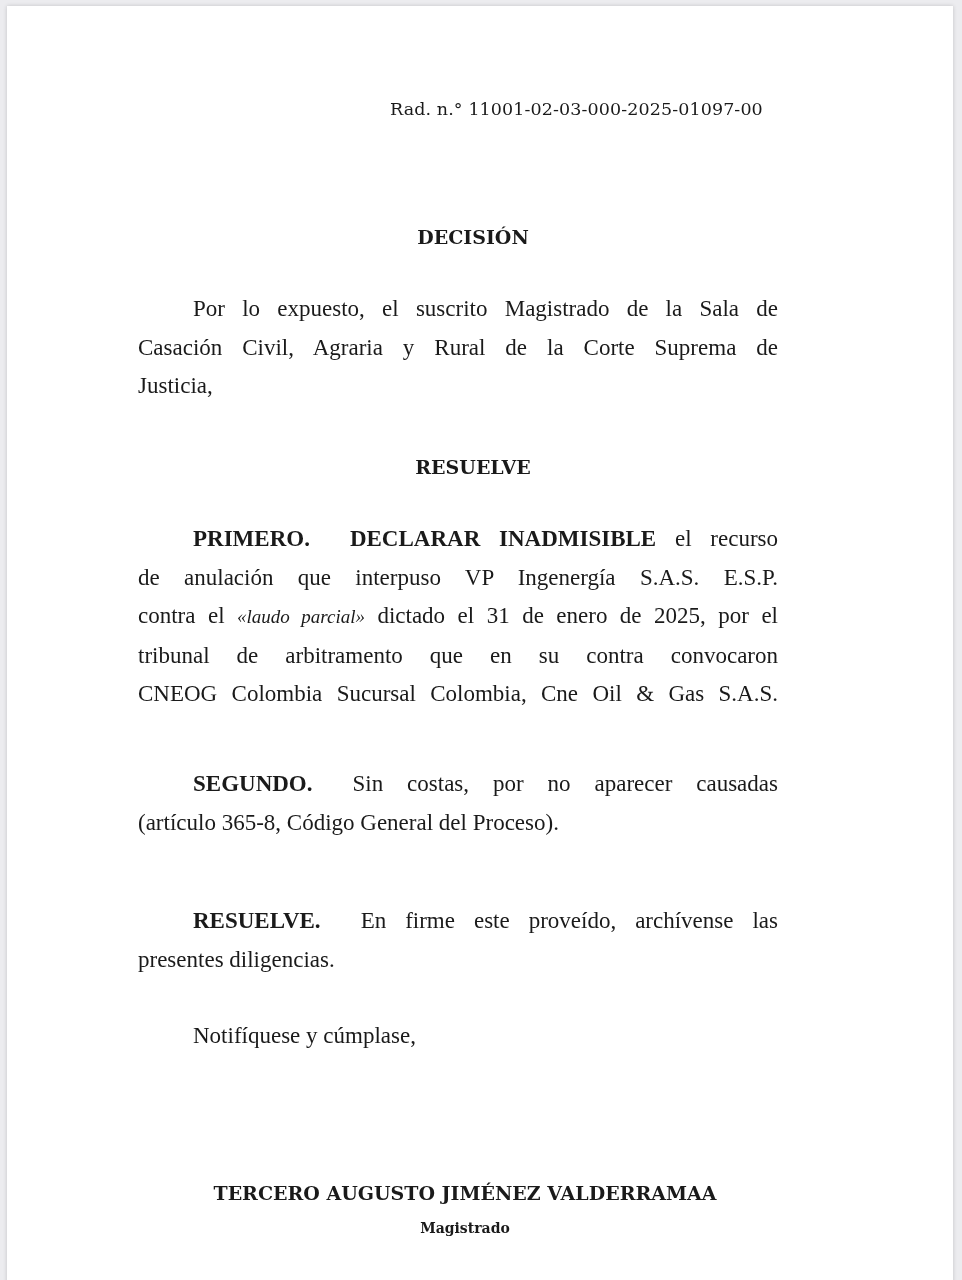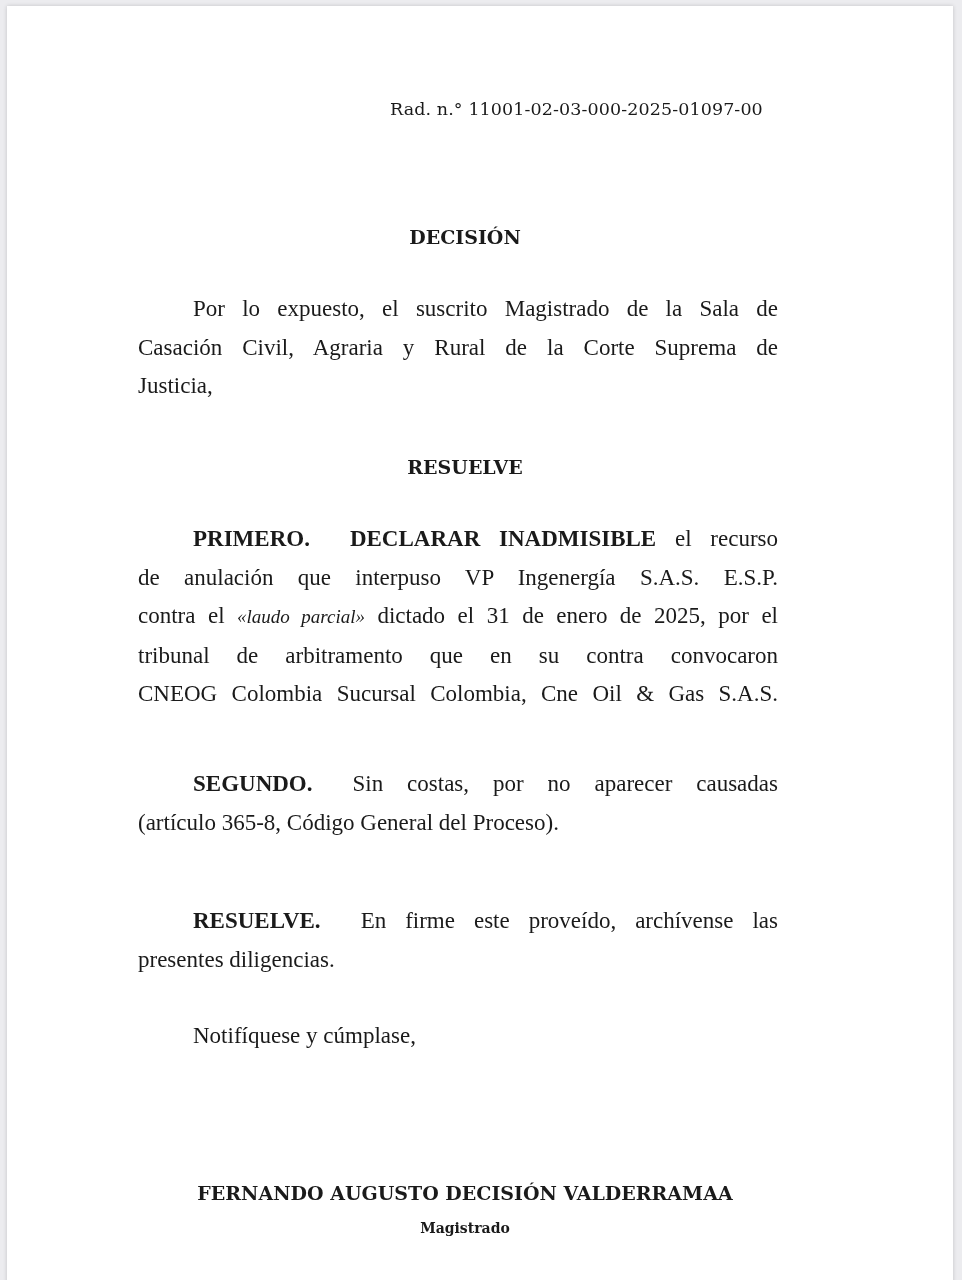--- a/index.html
+++ b/index.html
@@ -10,21 +10,21 @@
       font-family: "DejaVu Serif", "Liberation Serif", serif;
       color: #1a1a1a;
     }
     .page {
       position: absolute; left: 7px; top: 6px; width: 946px; height: 1290px;
       background: #ffffff;
       box-shadow: 0 0 4px rgba(0,0,0,0.18);
     }
     .abs { position: absolute; white-space: nowrap; }
     .rad { left: 383px; top: 93px; font-size: 17.5px; letter-spacing: 0.1px; }
-    .heading { font-weight: bold; font-size: 19px; text-align: center; left: 0; width: 916px; }
+    .heading { font-weight: bold; font-size: 19px; text-align: center; left: 8px; width: 916px; }
     .para {
       position: absolute; left: 131px; width: 640px;
       font-family: "Liberation Serif", "DejaVu Serif", serif;
       font-size: 23px; line-height: 38.5px; text-align: justify;
       text-align-last: left;
     }
     .para .line { display: block; text-align: justify; text-align-last: justify; white-space: nowrap; }
     .para .line.last { text-align-last: left; }
     .indent { padding-left: 55px; }
     .lbl { font-weight: bold; }
@@ -65,16 +65,16 @@
 
   <div class="para" style="top:896px;">
     <span class="line indent"><b class="lbl">RESUELVE.</b><span class="gap"></span><span>En firme este proveído, archívense las</span></span>
     <span class="line last">presentes diligencias.</span>
   </div>
 
   <div class="para" style="top:1011px;">
     <span class="line indent last">Notifíquese y cúmplase,</span>
   </div>
 
-  <div class="abs sig-name">FERNANDO AUGUSTO DECISIÓN VALDERRAMAA</div>
+  <div class="abs sig-name">TERCERO AUGUSTO JIMÉNEZ VALDERRAMAA</div>
   <div class="abs sig-role">Magistrado</div>
 
 </div>
 
 </body></html>

